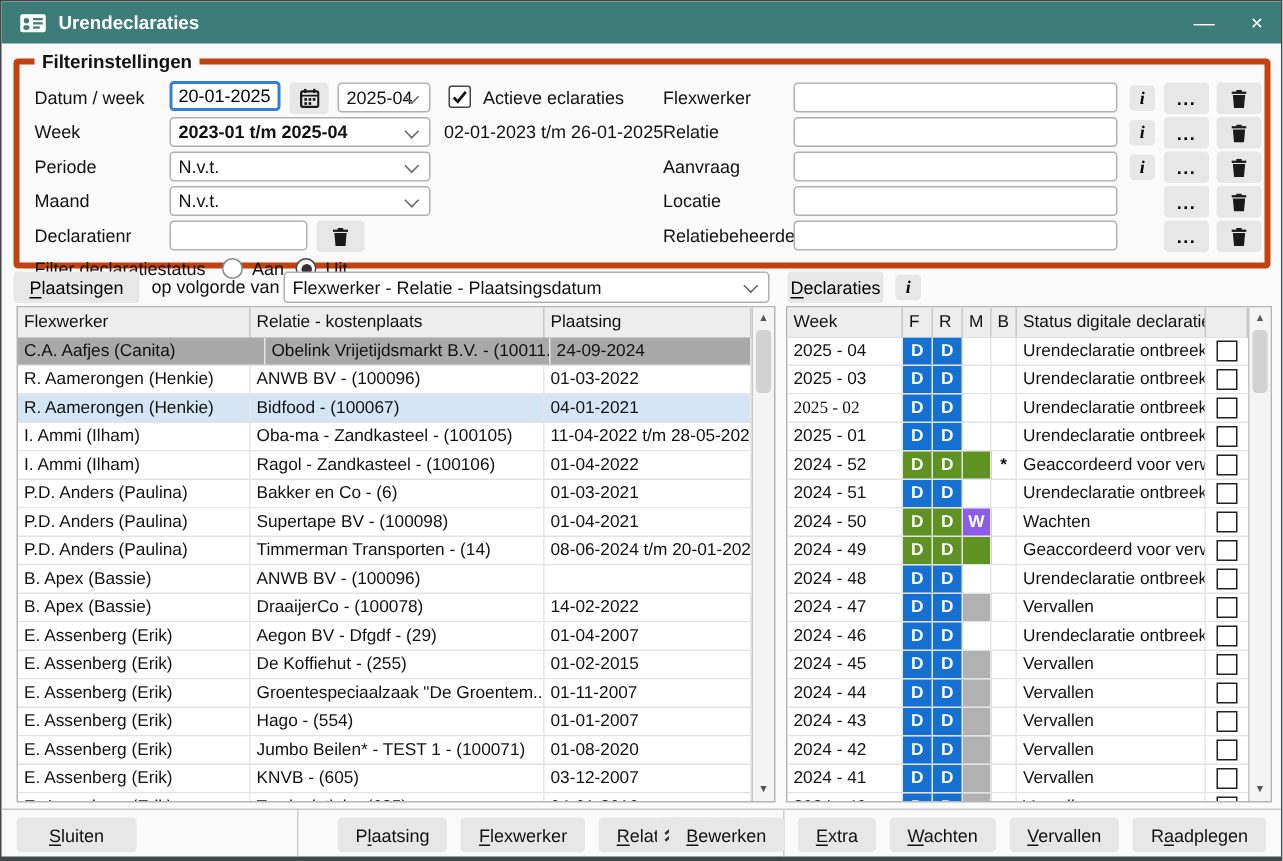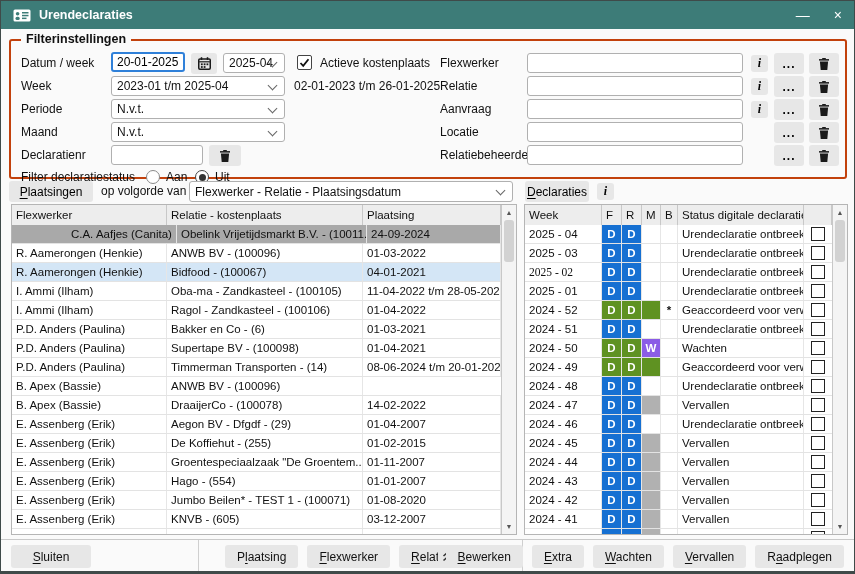--- a/index.html
+++ b/index.html
@@ -5,21 +5,21 @@
   html,body{margin:0;padding:0;background:#dcdcdc;}
   .window{position:relative;width:855px;height:574px;box-sizing:border-box;background:#fafafa;
     border:1px solid #3f4a49;border-bottom:3px solid #3f4a49;
     font-family:"Liberation Sans",sans-serif;font-size:12px;color:#111;overflow:hidden;}
   
   .titlebar{position:absolute;left:0;top:0;right:0;height:28px;background:#3D7C78;display:flex;align-items:center;padding:0 12px;box-sizing:border-box;}
   .titlebar .title{color:#fff;font-weight:bold;font-size:12.5px;margin-left:8px;}
   .winbtns{margin-left:auto;display:flex;gap:24px;color:#fff;font-size:14px;}
   .winbtns span{cursor:default;line-height:28px;}
   
-  .groupbox{position:absolute;left:8px;top:38px;width:838px;height:140px;border:2px solid #c2410c;border-radius:3px;box-sizing:border-box;}
+  .groupbox{position:absolute;left:8px;top:38px;width:838px;height:140px;border:4px solid #c2410c;border-radius:3px;box-sizing:border-box;}
   .gb-title{position:absolute;left:10px;top:-9px;background:#fafafa;padding:0 5px;font-weight:bold;font-size:12.5px;}
   .f-label{position:absolute;height:20px;line-height:20px;white-space:nowrap;}
   .tinput{position:absolute;height:20px;border:1px solid #b0b0b0;border-radius:3px;background:#fff;
     font-family:"Liberation Sans",sans-serif;font-size:12px;padding:0 4px;box-sizing:border-box;outline:none;}
   .tinput.focused{border:2px solid #2f80d9;}
   .select{position:absolute;height:20px;border:1px solid #b0b0b0;border-radius:3px;background:#fff;box-sizing:border-box;
     display:flex;align-items:center;padding:0 20px 0 5px;white-space:nowrap;overflow:hidden;}
   .select::after{content:'';position:absolute;right:8px;top:5px;width:6px;height:6px;border-right:1.4px solid #666;border-bottom:1.4px solid #666;transform:rotate(45deg);}
   .sbtn{position:absolute;height:21px;background:#e7e7e7;border:none;border-radius:3px;display:flex;align-items:center;justify-content:center;
     font-family:"Liberation Sans",sans-serif;font-size:12px;box-sizing:border-box;cursor:default;padding:0;}
@@ -97,24 +97,24 @@
     <div class="select" style="left:212px;top:12px;width:62px;">
         <span>2025-04</span>
       </div>
     <div class="checkbox" style="left:286px;top:14px;">
         <span style="display:flex;">
           <svg width="11" height="10" viewBox="0 0 11 10">
             <polyline points="1.5,5 4.2,7.8 9.5,1.3" fill="none" stroke="#111" stroke-width="1.8"></polyline>
           </svg>
         </span>
       </div>
-    <span class="f-label" style="left:309px;top:12px;">Actieve kostenplaats</span>
+    <span class="f-label" style="left:309px;top:12px;">Actieve eclaraties</span>
 
     <span class="f-label" style="left:10px;top:35px;">Week</span>
-    <div class="select" style="left:100px;top:35px;width:174px;">
+    <div class="select" style="left:100px;top:35px;width:174px;font-weight:bold;">
         <span>2023-01 t/m 2025-04</span>
       </div>
     <span class="f-label" style="left:283px;top:35px;">02-01-2023 t/m 26-01-2025</span>
 
     <span class="f-label" style="left:10px;top:58px;">Periode</span>
     <div class="select" style="left:100px;top:58px;width:174px;">
         <span>N.v.t.</span>
       </div>
 
     <span class="f-label" style="left:10px;top:81px;">Maand</span>
@@ -216,21 +216,21 @@
   <button class="sbtn ibtn" style="left:596px;top:182px;width:17px;height:17px;">i</button>
 
   <div class="dtable" style="left:10px;top:203px;width:506px;height:331px;">
     <div class="thead" id="lt-head">
         <div class="hc" style="width: 155px;">Flexwerker</div>
         <div class="hc" style="width: 196px;">Relatie - kostenplaats</div>
         <div class="hc" style="width: 138px;">Plaatsing</div>
       </div>
     <div class="tbody" id="lt-body">
         <div class="trow" style="background: rgb(169, 169, 169);">
-          <div class="tc" style="width: 170px; background: transparent; text-align: right;">C.A. Aafjes (Canita)</div>
+          <div class="tc" style="width: 170px; background: transparent;">C.A. Aafjes (Canita)</div>
           <div class="tc" style="width: 196px; background: transparent;">Obelink Vrijetijdsmarkt B.V. - (10011...</div>
           <div class="tc" style="width: 138px; background: transparent;">24-09-2024</div>
         </div>
         <div class="trow">
           <div class="tc" style="width: 155px; background: transparent;">R. Aamerongen (Henkie)</div>
           <div class="tc" style="width: 196px; background: transparent;">ANWB BV - (100096)</div>
           <div class="tc" style="width: 138px; background: transparent;">01-03-2022</div>
         </div>
         <div class="trow" style="background: rgb(212, 230, 246);">
           <div class="tc" style="width: 155px; background: transparent;">R. Aamerongen (Henkie)</div>

